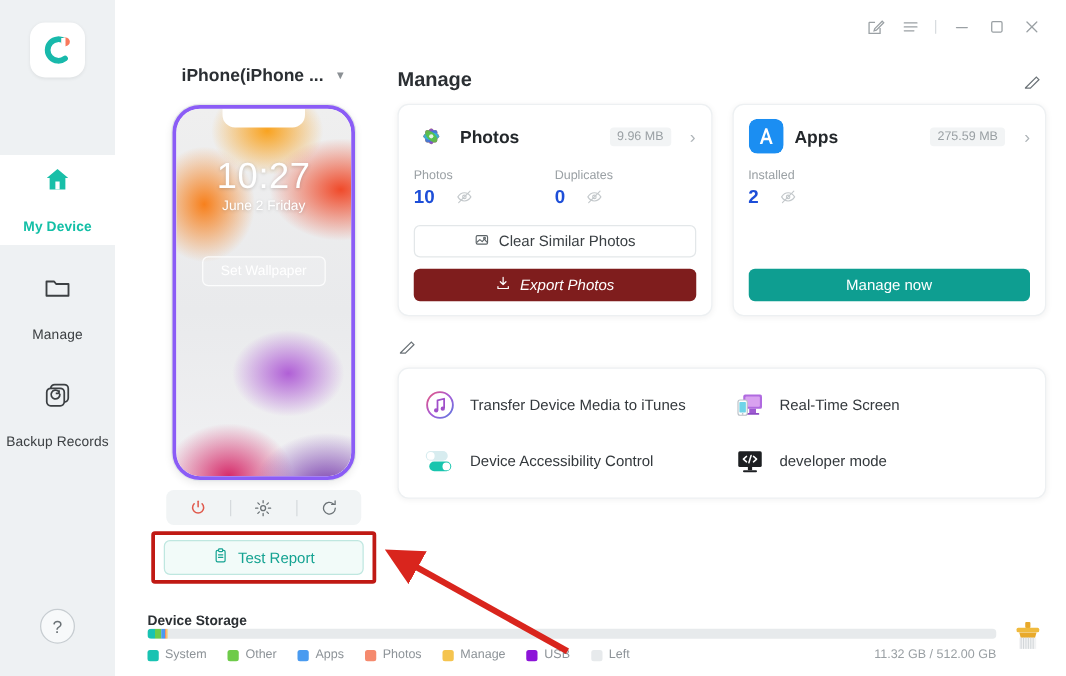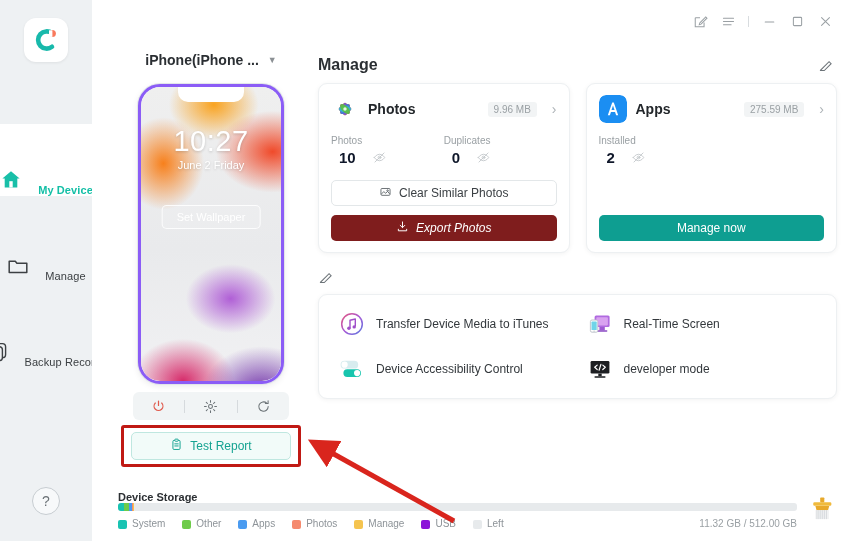--- a/index.html
+++ b/index.html
@@ -29,22 +29,22 @@
     width: 44px; height: 44px;
     margin-top: 18px;
     background: #ffffff;
     border-radius: 12px;
     display: flex; align-items: center; justify-content: center;
     box-shadow: 0 1px 3px rgba(0,0,0,.07);
   }
   .nav { margin-top: 62px; width: 100%; }
   .nav-item {
     width: 100%; height: 72px;
-    display: flex; flex-direction: row;
-    align-items: flex-end; justify-content: center;
+    display: flex; flex-direction: column;
+    align-items: center; justify-content: center;
     gap: 15px;
     cursor: pointer;
     color: #3c4043;
   }
   .nav-item.active { background: #ffffff; color: #13bfa6; }
   .nav-label { font-size: 11px; letter-spacing: .1px; white-space: nowrap; }
   .nav-item.active .nav-label { color: #13bfa6; font-weight: 600; }
   .nav-gap { height: 14px; }
   .help-btn {
     position: absolute; bottom: 26px; left: 50%;
@@ -181,21 +181,21 @@
   .card-size {
     font-size: 10px; color: #9aa0a4; background: #f2f4f5;
     padding: 2px 6px; border-radius: 3px; white-space: nowrap;
   }
   .chev { color: #adb3b7; font-size: 14px; margin-left: 6px; cursor: pointer; }
 
   .stats { display: flex; margin-top: 12px; }
   .stat { width: 50%; }
   .stat-label { font-size: 10px; color: #9aa0a4; margin-bottom: 3px; }
   .stat-row { display: flex; align-items: center; gap: 17px; }
-  .stat-value { font-size: 15px; font-weight: 700; color: #0f172a; margin-left: 8px; }
+  .stat-value { font-size: 15px; font-weight: 700; color: #1d4ed8; }
   .eye { color: #c3c8cb; display: flex; cursor: pointer; }
 
   .card-actions { margin-top: auto; padding-top: 14px; }
   .btn {
     width: 100%; height: 26px; border-radius: 5px;
     display: flex; align-items: center; justify-content: center; gap: 7px;
     font-size: 12px; cursor: pointer; border: none;
   }
   .btn-outline {
     border: 1px solid #e3e7e9; background: #ffffff; color: #3b4044;

